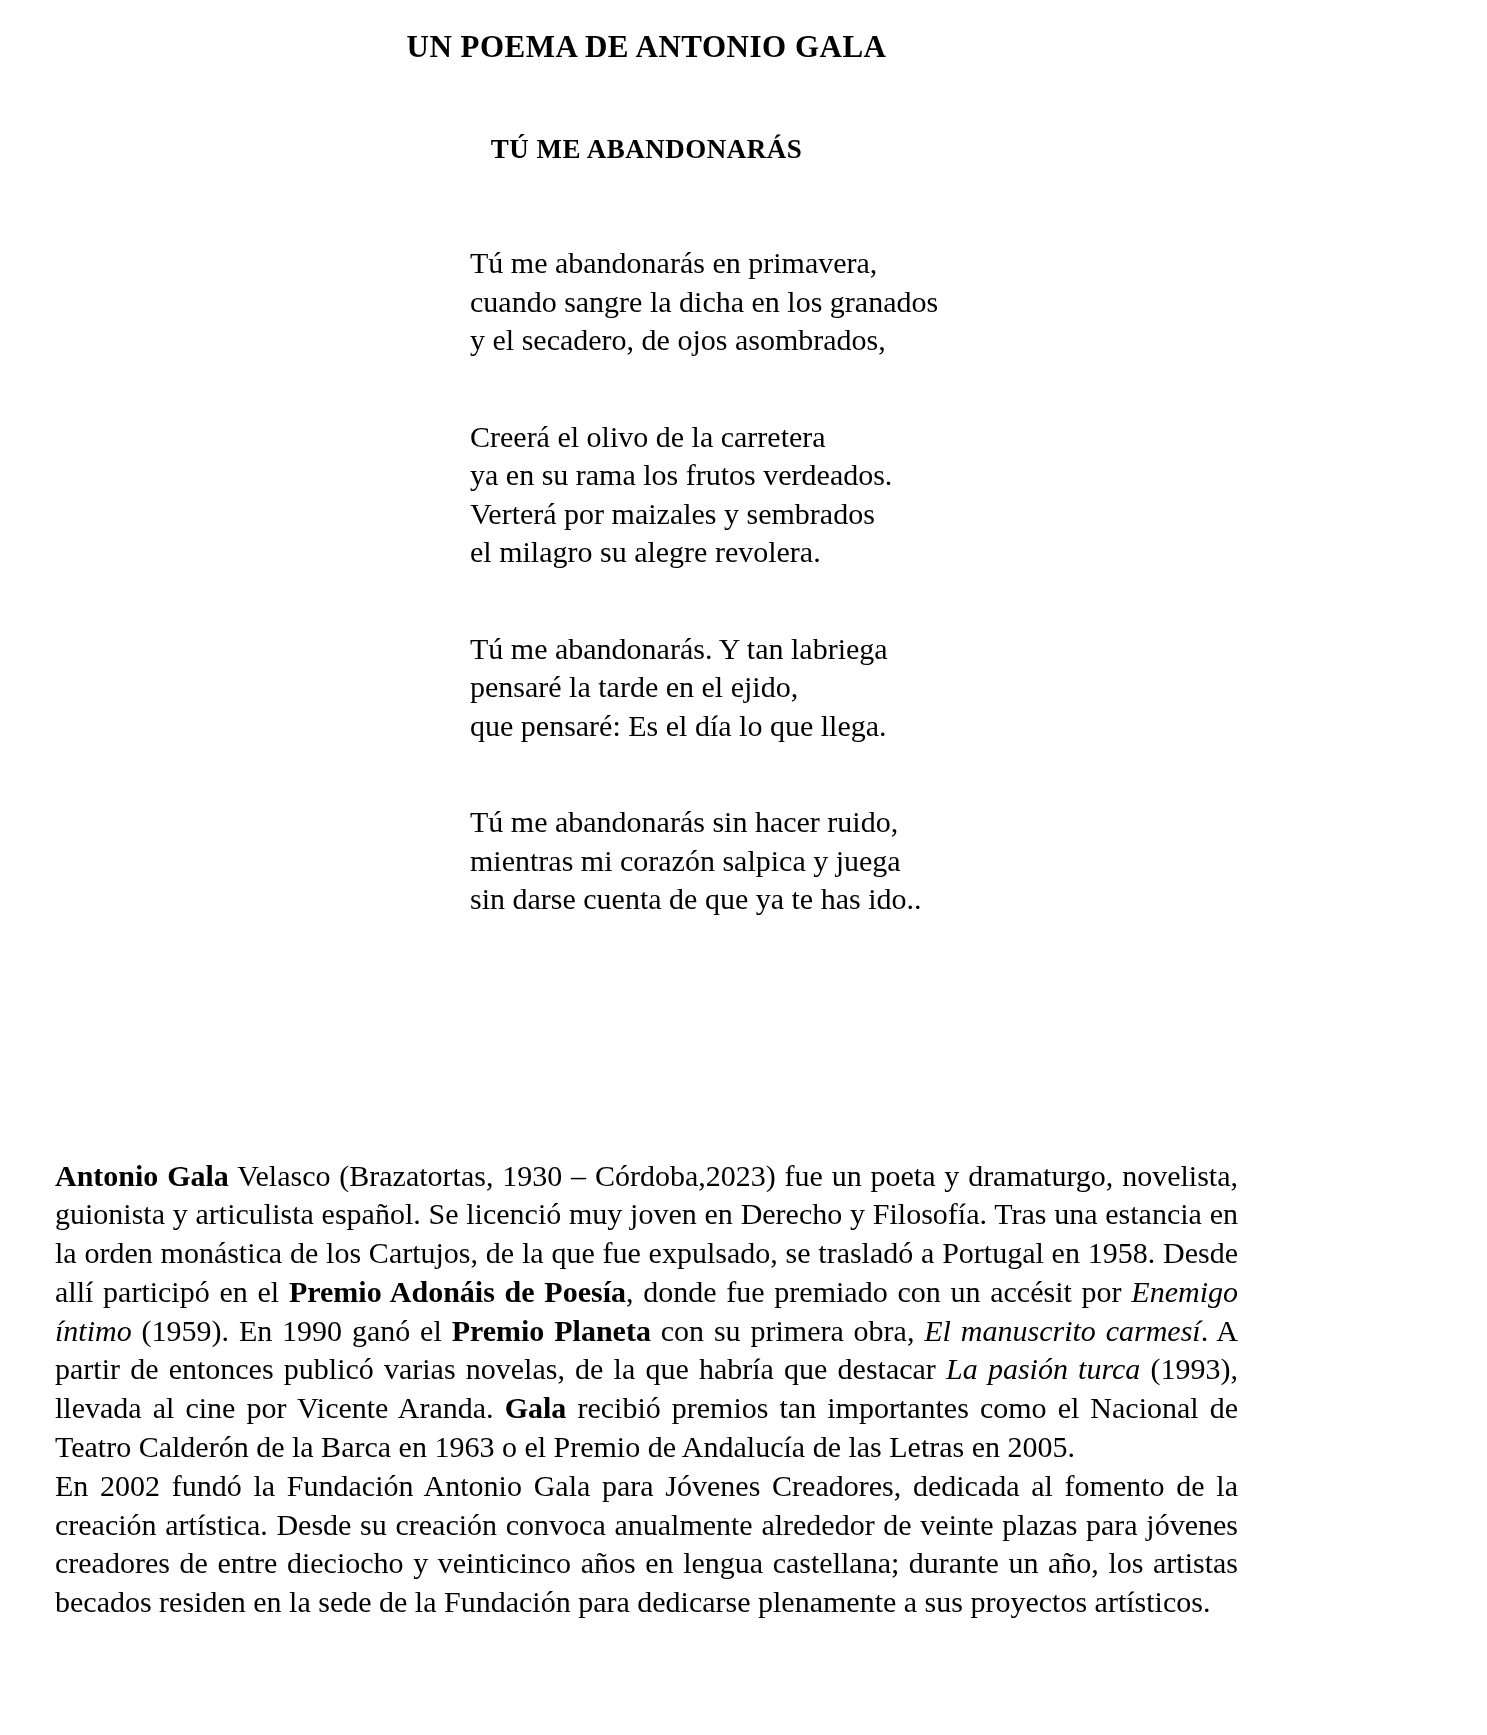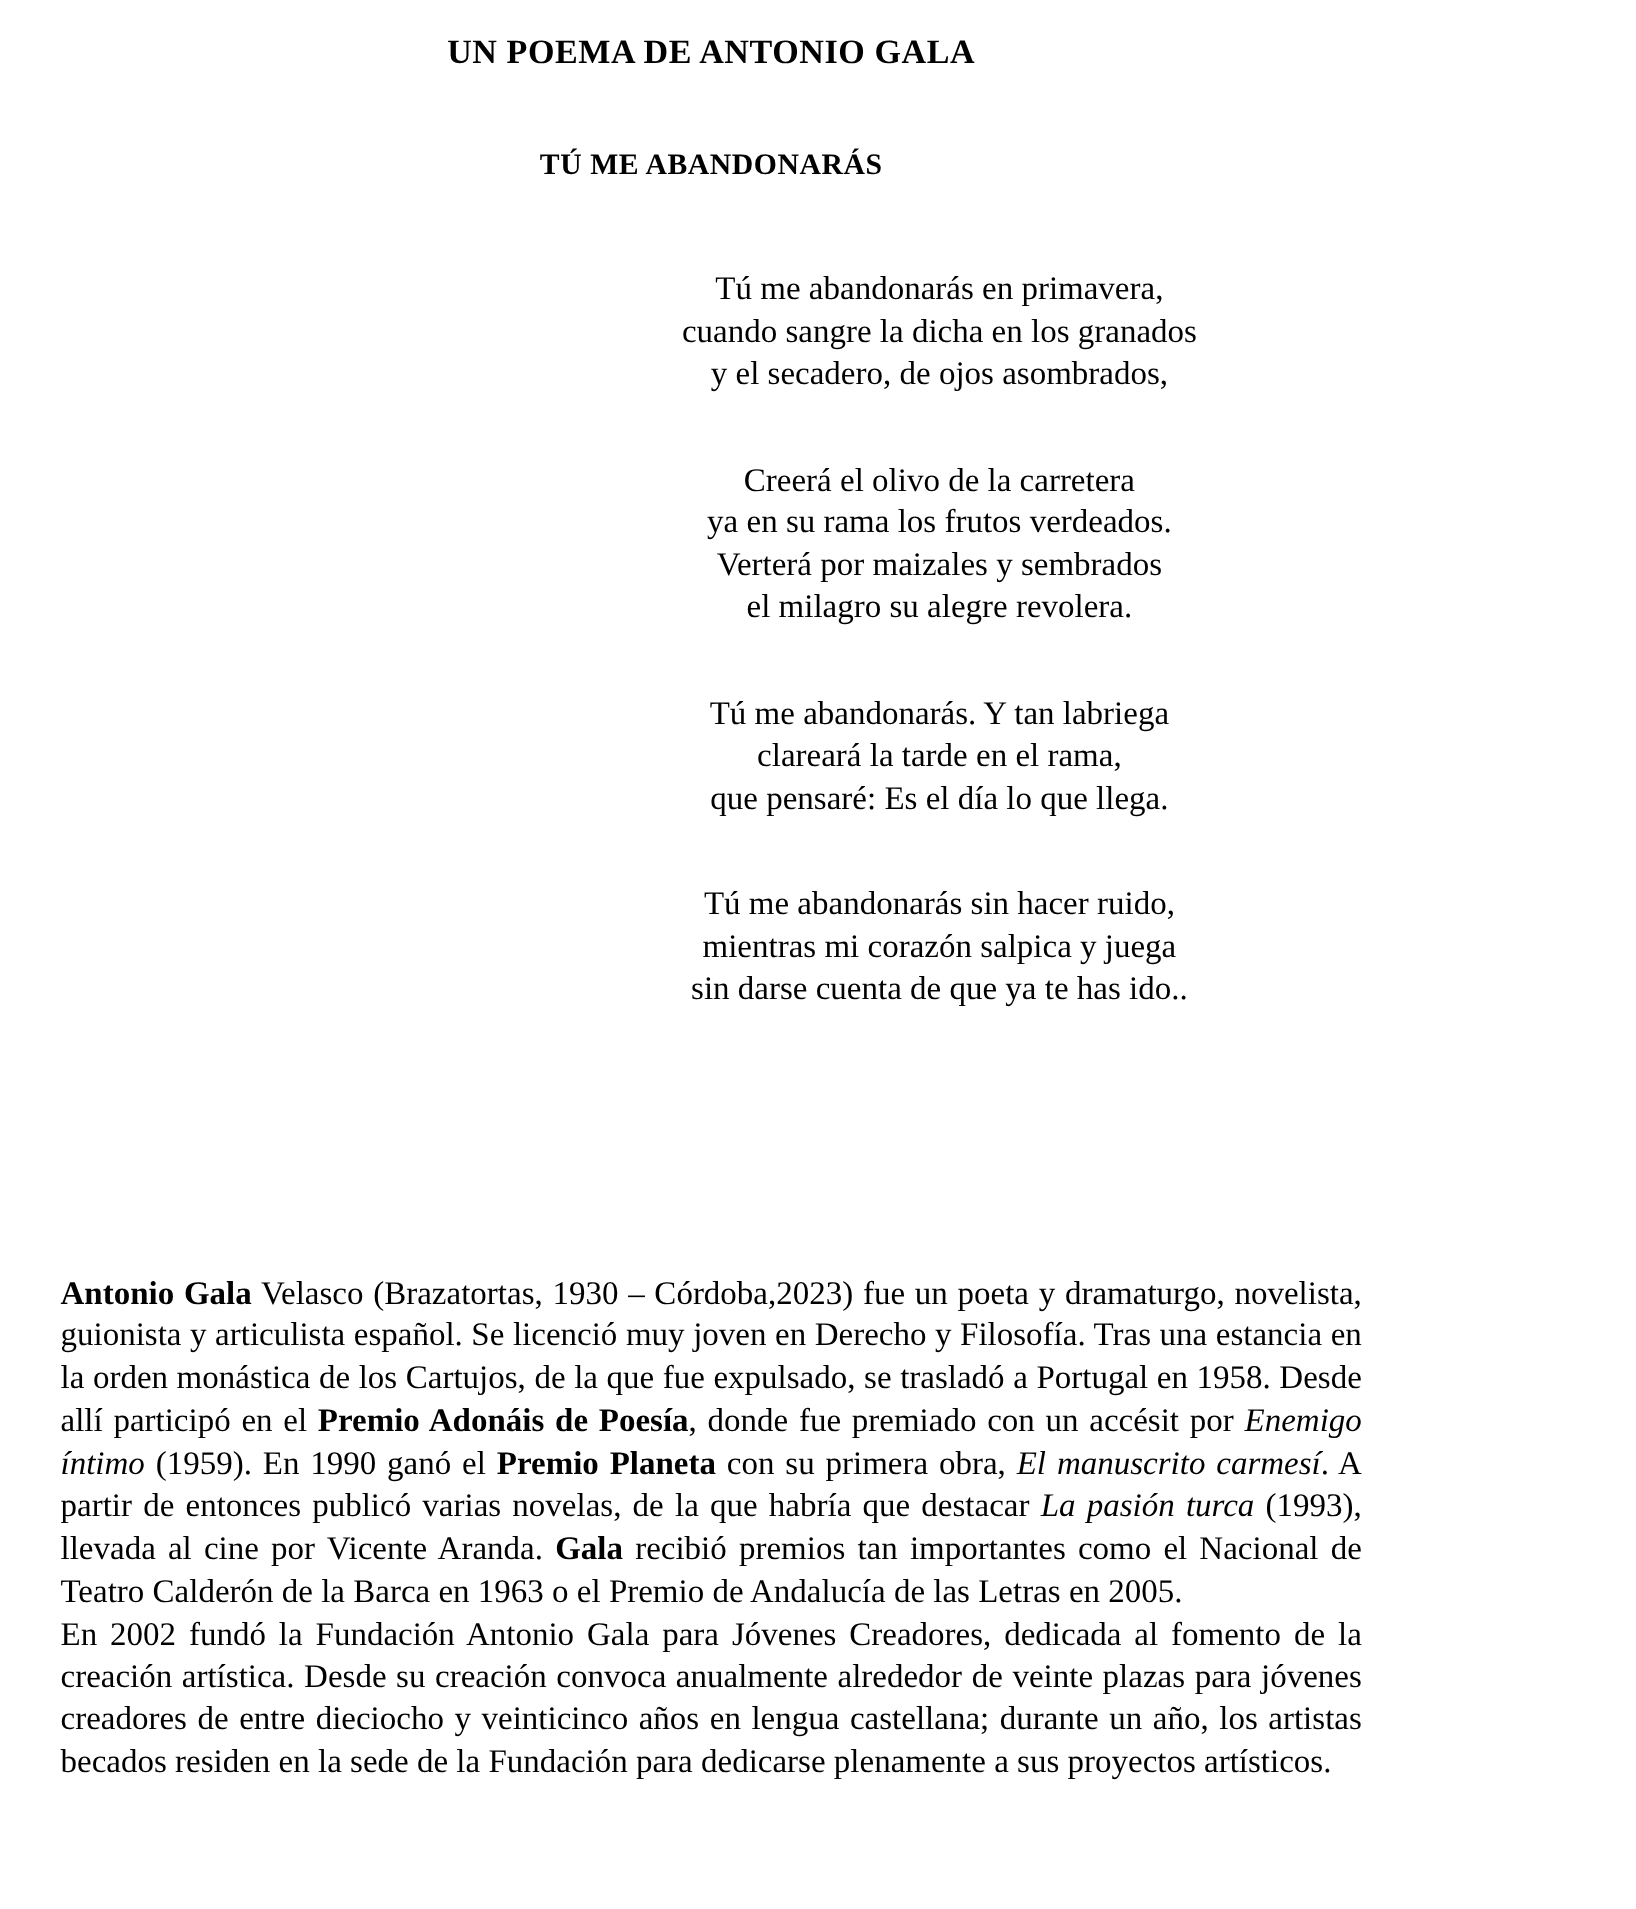--- a/index.html
+++ b/index.html
@@ -41,21 +41,20 @@
     margin-top: 76px;
     margin-left: 415px;
     font-size: 30px;
   }
   .stanza {
     margin: 0 0 58px 0;
   }
   .poem-line {
     line-height: 38.5px;
     white-space: nowrap;
-    text-align: center;
   }
   .bio {
     margin-top: 238px;
     font-size: 30px;
     text-align: justify;
   }
   .bio-para {
     margin: 0;
     line-height: 38.8px;
   }
@@ -76,21 +75,21 @@
         <div class="poem-line">y el secadero, de ojos asombrados,</div>
       </div>
     <div class="stanza">
         <div class="poem-line">Creerá el olivo de la carretera</div>
         <div class="poem-line">ya en su rama los frutos verdeados.</div>
         <div class="poem-line">Verterá por maizales y sembrados</div>
         <div class="poem-line">el milagro su alegre revolera.</div>
       </div>
     <div class="stanza">
         <div class="poem-line">Tú me abandonarás. Y tan labriega</div>
-        <div class="poem-line">clareará la tarde en el rama,</div>
+        <div class="poem-line">pensaré la tarde en el ejido,</div>
         <div class="poem-line">que pensaré: Es el día lo que llega.</div>
       </div>
     <div class="stanza">
         <div class="poem-line">Tú me abandonarás sin hacer ruido,</div>
         <div class="poem-line">mientras mi corazón salpica y juega</div>
         <div class="poem-line">sin darse cuenta de que ya te has ido..</div>
       </div>
   </div>
 
   <div class="bio">

